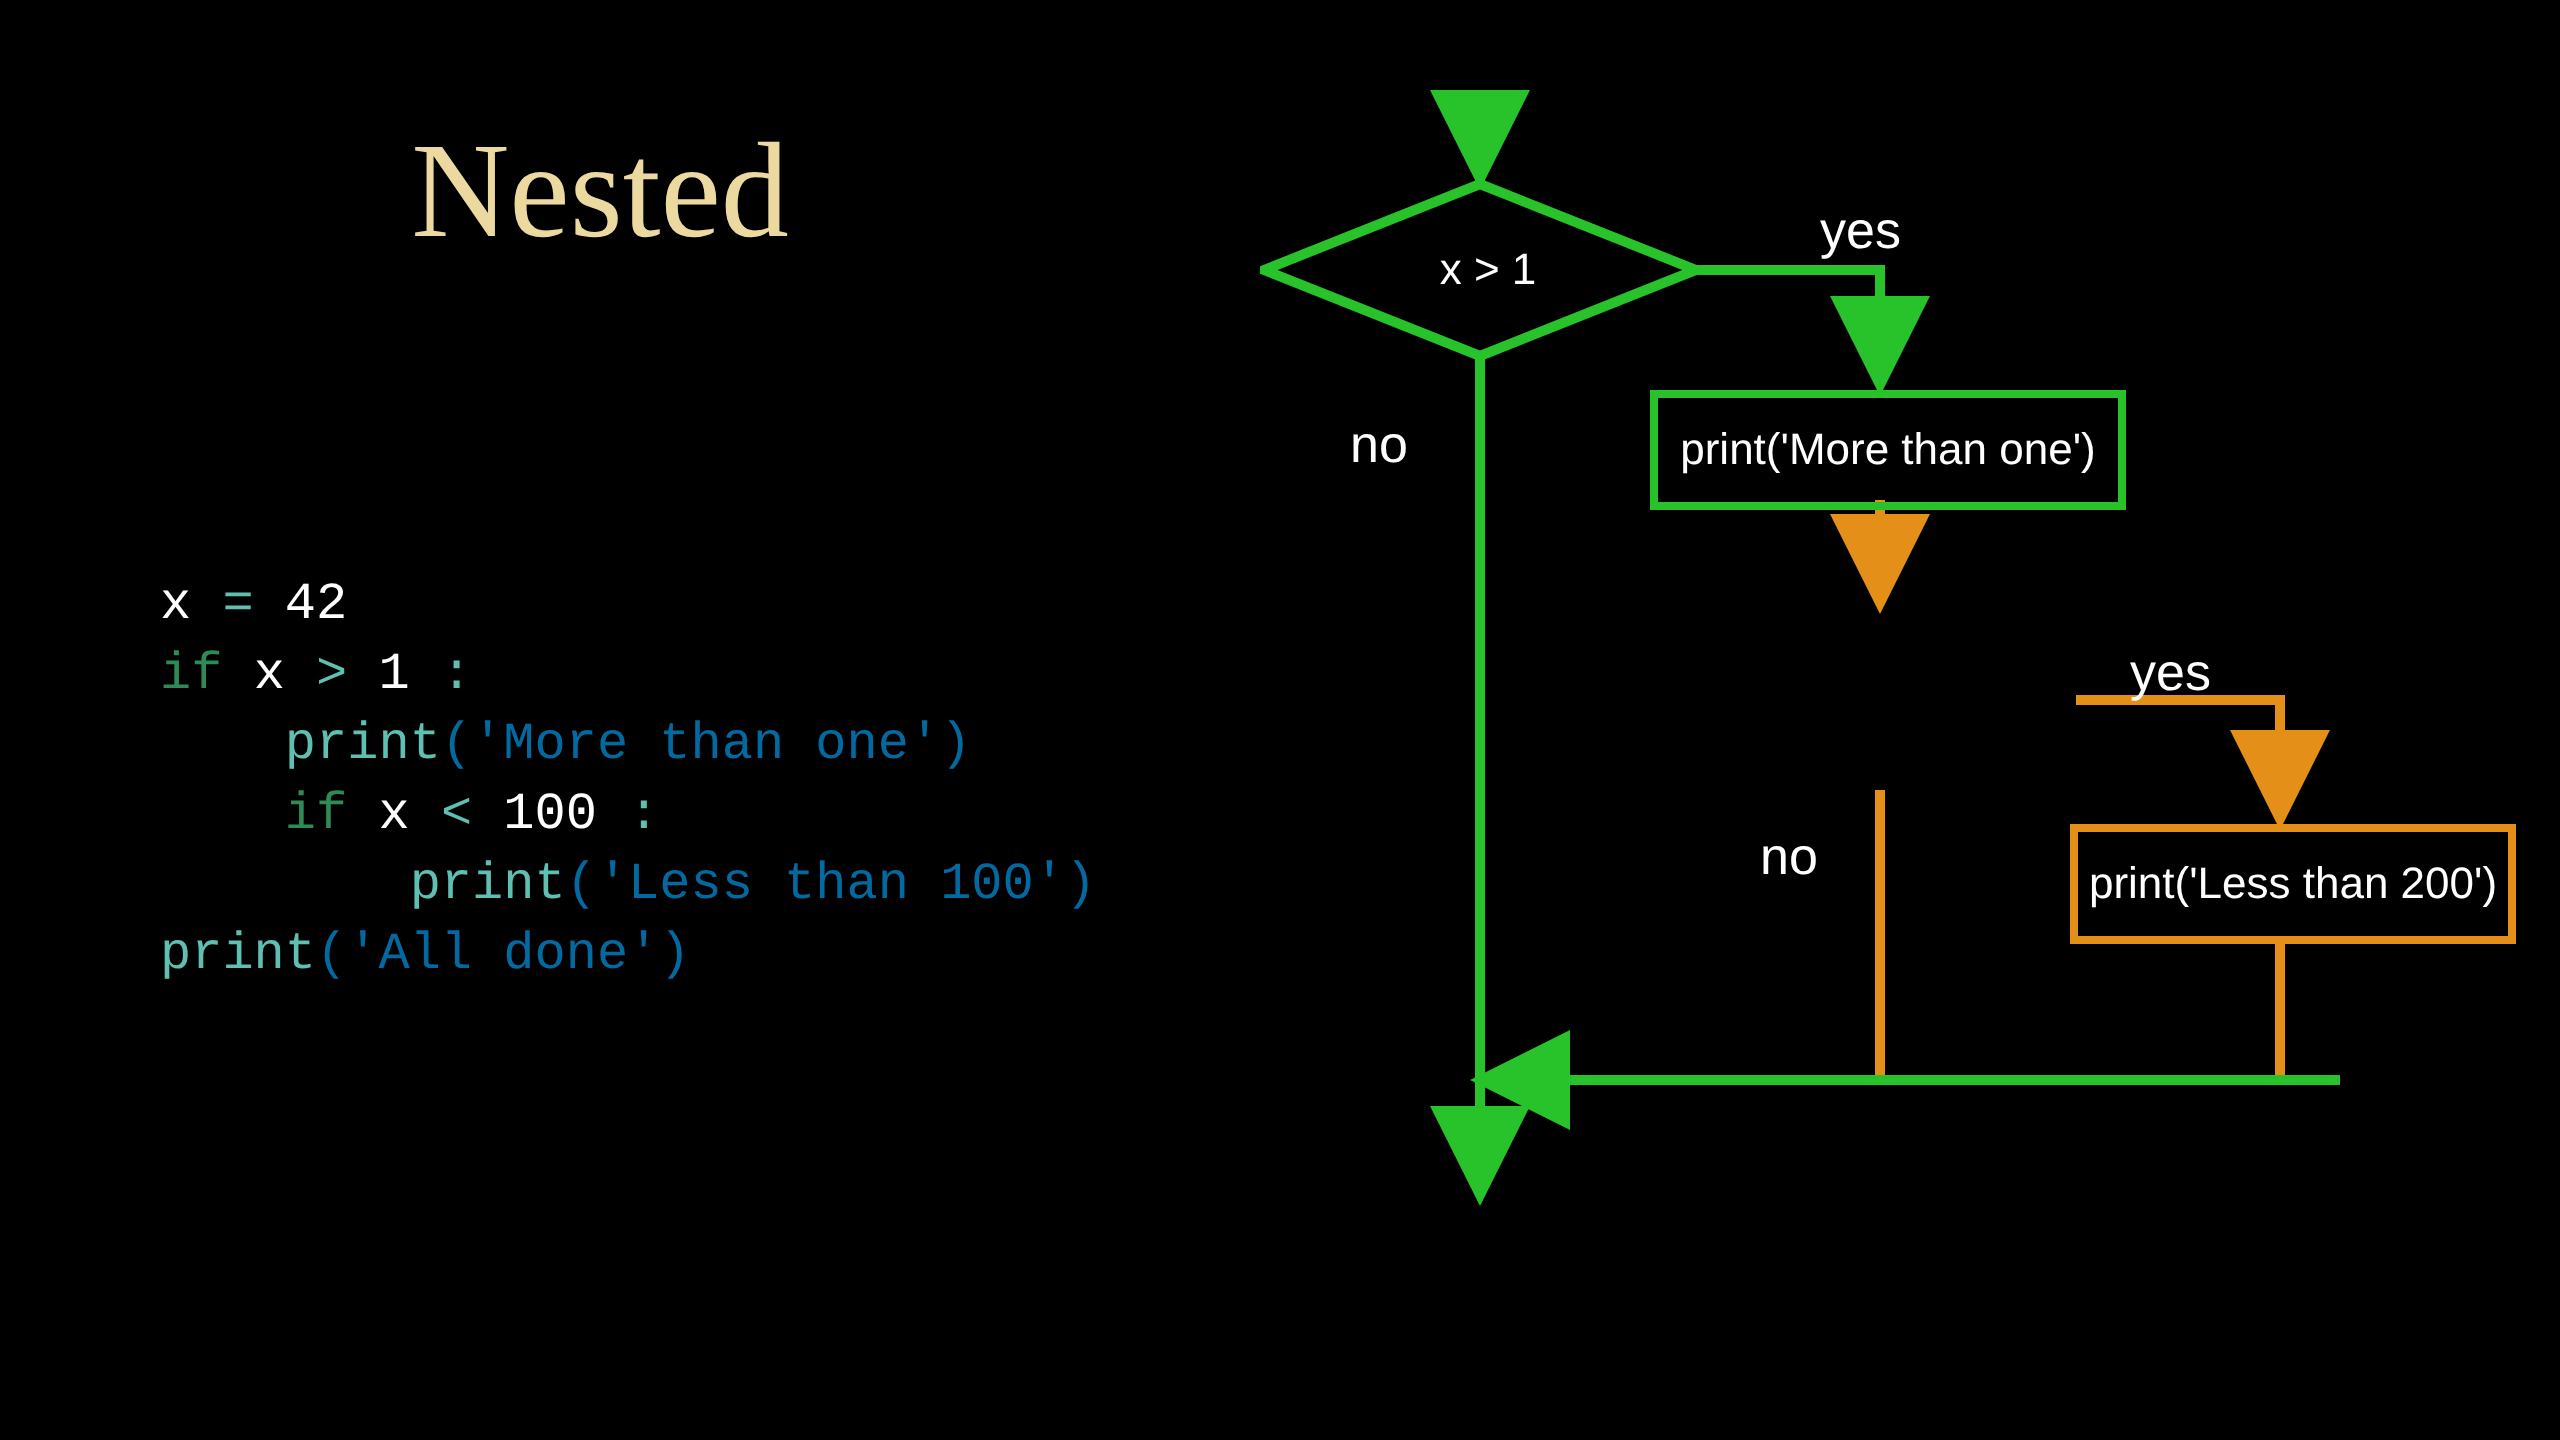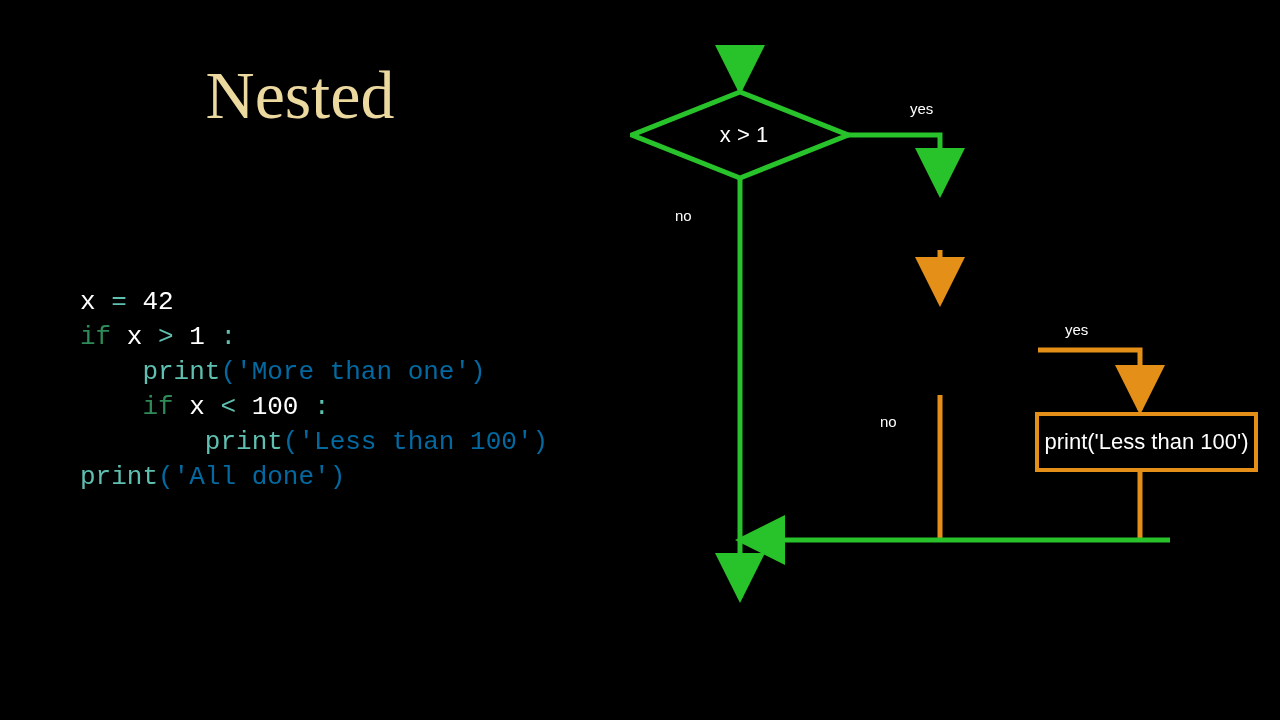--- a/index.html
+++ b/index.html
@@ -48,21 +48,21 @@
 
   .flow {
     position: absolute;
     left: 580px;
     top: 0;
     width: 700px;
     height: 720px;
   }
   .label {
     position: absolute;
-    font-size: 15px;
+    font-size: 26px;
     color: #fff;
     font-family: Arial, Helvetica, sans-serif;
     text-align: center;
   }
   .yes1 { left: 330px; top: 100px; }
   .no1  { left: 95px;  top: 207px; }
   .yes2 { left: 485px; top: 321px; }
   .no2  { left: 300px; top: 413px; }
 
   .box-green {
@@ -169,25 +169,28 @@
     <div class="diamond" style="left:50px; top:90px; width:220px; height:90px;">
       <svg width="220" height="90" viewBox="0 0 220 90">
         <polygon points="110,2 218,45 110,88 2,45" fill="none" stroke="#28c22a" stroke-width="5"></polygon>
       </svg>
       <div class="dtext">x &gt; 1</div>
     </div>
 
     <div class="label yes1">yes</div>
     <div class="label no1">no</div>
 
+    <div class="box-green" style="left:245px; top:195px; width:230px; height:52px;">
+      <span>print('More than one')</span>
+    </div>
 
 
     <div class="label yes2">yes</div>
     <div class="label no2">no</div>
 
     <div class="box-orange" style="left:455px; top:412px; width:215px; height:52px;">
-      <span>print('Less than 100')</span>
+      <span>print('Less than 200')</span>
     </div>
 
 
   </div>
 
 </div>
 
 </body></html>

